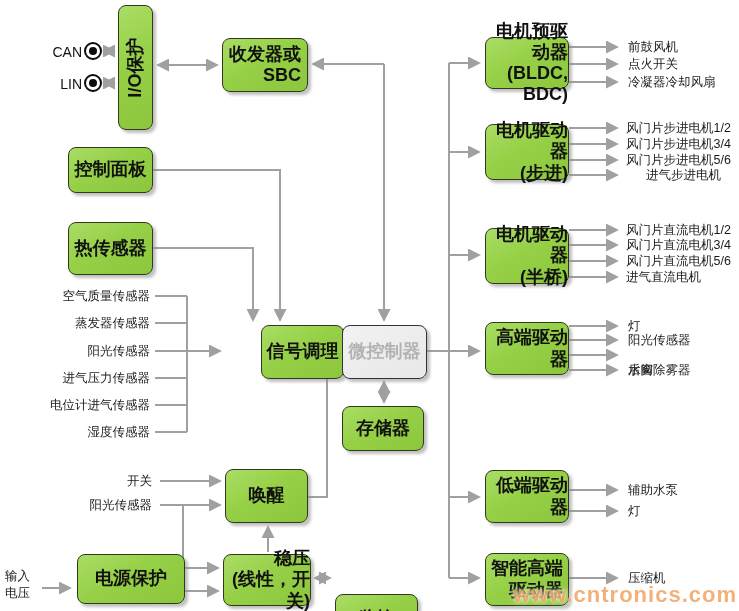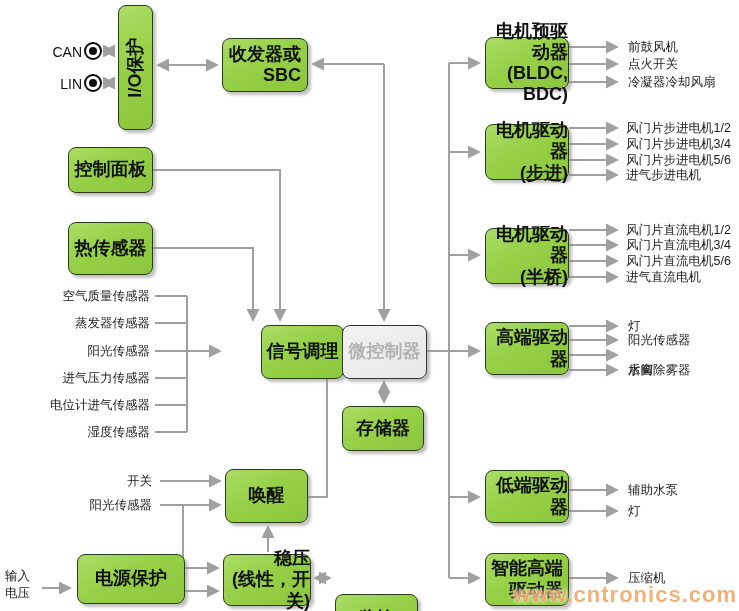--- a/index.html
+++ b/index.html
@@ -180,21 +180,21 @@
   <div class="lbl" style="left:5px;top:568px;width:34px;">输入
 电压</div>
 
   <div class="lbl" style="left:628px;top:39px;">前鼓风机</div>
   <div class="lbl" style="left:628px;top:56px;">点火开关</div>
   <div class="lbl" style="left:628px;top:74px;">冷凝器冷却风扇</div>
 
   <div class="lbl" style="left:626px;top:120px;">风门片步进电机1/2</div>
   <div class="lbl" style="left:626px;top:136px;">风门片步进电机3/4</div>
   <div class="lbl" style="left:626px;top:152px;">风门片步进电机5/6</div>
-  <div class="lbl" style="left:626px;top:167px;">进气步进电机</div>
+  <div class="lbl" style="left:646px;top:167px;">进气步进电机</div>
 
   <div class="lbl" style="left:626px;top:222px;">风门片直流电机1/2</div>
   <div class="lbl" style="left:626px;top:237px;">风门片直流电机3/4</div>
   <div class="lbl" style="left:626px;top:253px;">风门片直流电机5/6</div>
   <div class="lbl" style="left:626px;top:269px;">进气直流电机</div>
 
   <div class="lbl" style="left:628px;top:318px;">灯</div>
   <div class="lbl" style="left:628px;top:332px;">阳光传感器</div>
   <div class="lbl" style="left:628px;top:362px;">后窗除雾器</div>
   <div class="lbl" style="left:628px;top:362px;">水阀</div>

